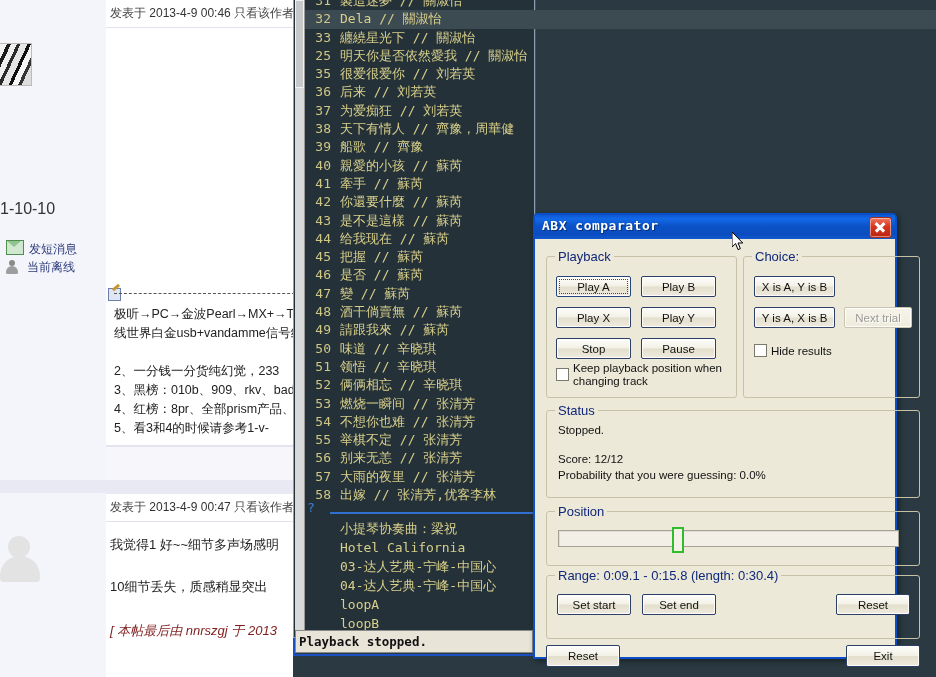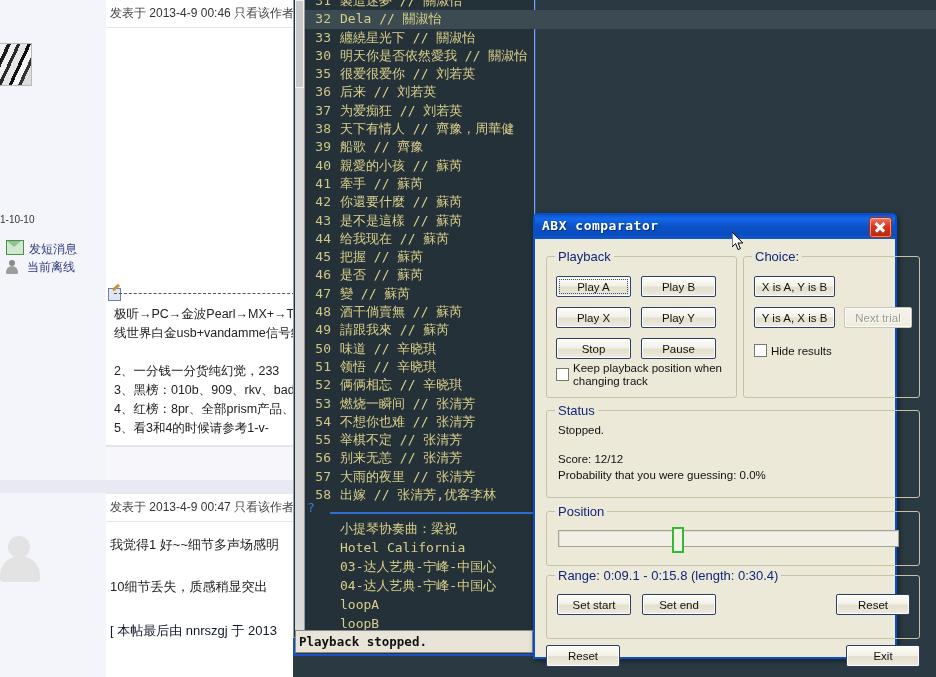--- a/index.html
+++ b/index.html
@@ -25,37 +25,37 @@
   .emoji:after{content:"";position:absolute;left:3px;top:3px;width:9px;height:2px;background:#7a5200;border-radius:1px;}
 
   .avatar-img{position:absolute;left:0;top:43px;width:31px;height:41px;
     background:
       linear-gradient(115deg,#f2f2f2 0 14%,#1c1c1c 14% 22%,#efefef 22% 34%,#2a2a2a 34% 41%,#e6e6e6 41% 55%,#111 55% 62%,#f5f5f5 62% 74%,#333 74% 81%,#ddd 81% 100%);
     border:1px solid #bbb;border-left:none;}
   .avatar2{position:absolute;left:0;top:536px;width:40px;height:46px;}
   .avatar2 .head{position:absolute;left:8px;top:0;width:22px;height:22px;border-radius:50%;background:#e3e3e3;}
   .avatar2 .body{position:absolute;left:0px;top:20px;width:40px;height:26px;border-radius:20px 20px 4px 4px;background:#e3e3e3;}
 
-  .side-date{position:absolute;left:0px;top:214px;font-size:10px;color:#333;white-space:nowrap;text-align:right;}
+  .side-date{position:absolute;left:0px;top:200px;font-size:16px;color:#333;white-space:nowrap;text-align:right;}
   .side-row{position:absolute;left:6px;font-size:12px;color:#2b3a7a;white-space:nowrap;}
   .side-row .ic{display:inline-block;width:16px;height:13px;vertical-align:-2px;margin-right:5px;position:relative;}
   .ic-mail{background:#cfe8cf;border:1px solid #4e8f4e;}
   .ic-mail:before{content:"";position:absolute;left:0;top:0;width:0;height:0;border-left:7px solid transparent;border-right:7px solid transparent;border-top:6px solid #8fc38f;}
   .ic-user{width:12px;height:14px;}
   .ic-user:before{content:"";position:absolute;left:3px;top:0;width:6px;height:6px;border-radius:50%;background:#8a8a8a;}
   .ic-user:after{content:"";position:absolute;left:0px;top:6px;width:12px;height:8px;border-radius:8px 8px 2px 2px;background:#9d9d9d;}
 
   .sig-divider{position:absolute;left:114px;width:186px;border-top:1px dashed #555;}
   .pencil{position:absolute;left:108px;width:11px;height:11px;background:#dfe6f2;border:1px solid #6a7fae;}
   .pencil:after{content:"";position:absolute;left:3px;top:-3px;width:8px;height:3px;background:#c8952e;transform:rotate(-40deg);}
   .sigline{position:absolute;left:114px;font-size:12.5px;color:#222;white-space:nowrap;}
   .post-sep{position:absolute;left:106px;width:194px;height:1px;background:#e4e4ee;}
   .post-foot{position:absolute;left:106px;width:194px;height:33px;background:#f7f7fb;border-top:1px solid #e4e4ee;}
   .gap-band{position:absolute;left:0;width:300px;background:#e9e9f4;}
-  .italic-note{color:#0f172a;}
+  .italic-note{font-style:italic;color:#7f1d1d;}
 
   
   #player{position:absolute;left:293px;top:0;width:643px;height:677px;background:#2b3a42;overflow:hidden;}
   .pl-window{position:absolute;left:0px;top:-6px;width:240px;height:643px;background:#243139;border:1px solid #8ea0ad;border-top:none;}
   .pl-outerframe{position:absolute;left:0px;top:-6px;width:243px;height:662px;border:2px solid #1b50c4;border-top:none;box-sizing:border-box;}
   .pl-scroll{position:absolute;left:2px;top:0px;width:9px;height:637px;background:#d9d9d9;border-right:1px solid #9a9a9a;}
   .pl-scroll .thumb{position:absolute;left:0;top:0px;width:9px;height:88px;background:#c8c8c8;border:1px solid #f2f2f2;box-sizing:border-box;}
   .playlist{position:absolute;left:12px;top:-8px;width:700px;}
   .pl-row{height:18.3px;line-height:18.3px;white-space:nowrap;font-family:"DejaVu Sans Mono","Liberation Mono",monospace;font-size:13px;color:#d8cf8a;}
   .pl-row .num{display:inline-block;width:26px;text-align:right;margin-right:9px;color:#cfc784;}
@@ -166,21 +166,21 @@
   <div class="pl-window"></div>
 
   <div class="pl-scroll">
     <div class="thumb"></div>
   </div>
 
   <div class="playlist" id="playlist">
       <div class="pl-row"><span class="num">31</span><span>製造迷夢  //  關淑怡</span></div>
       <div class="pl-row sel"><span class="num">32</span><span>Dela  //  關淑怡</span></div>
       <div class="pl-row"><span class="num">33</span><span>纏繞星光下  //  關淑怡</span></div>
-      <div class="pl-row"><span class="num">30</span><span>明天你是否依然愛我  //  關淑怡</span></div>
+      <div class="pl-row"><span class="num">25</span><span>明天你是否依然愛我  //  關淑怡</span></div>
       <div class="pl-row"><span class="num">35</span><span>很爱很爱你  //  刘若英</span></div>
       <div class="pl-row"><span class="num">36</span><span>后来  //  刘若英</span></div>
       <div class="pl-row"><span class="num">37</span><span>为爱痴狂  //  刘若英</span></div>
       <div class="pl-row"><span class="num">38</span><span>天下有情人  //  齊豫，周華健</span></div>
       <div class="pl-row"><span class="num">39</span><span>船歌  //  齊豫</span></div>
       <div class="pl-row"><span class="num">40</span><span>親愛的小孩  //  蘇芮</span></div>
       <div class="pl-row"><span class="num">41</span><span>牽手  //  蘇芮</span></div>
       <div class="pl-row"><span class="num">42</span><span>你還要什麼  //  蘇芮</span></div>
       <div class="pl-row"><span class="num">43</span><span>是不是這樣  //  蘇芮</span></div>
       <div class="pl-row"><span class="num">44</span><span>给我现在  //  蘇芮</span></div>

